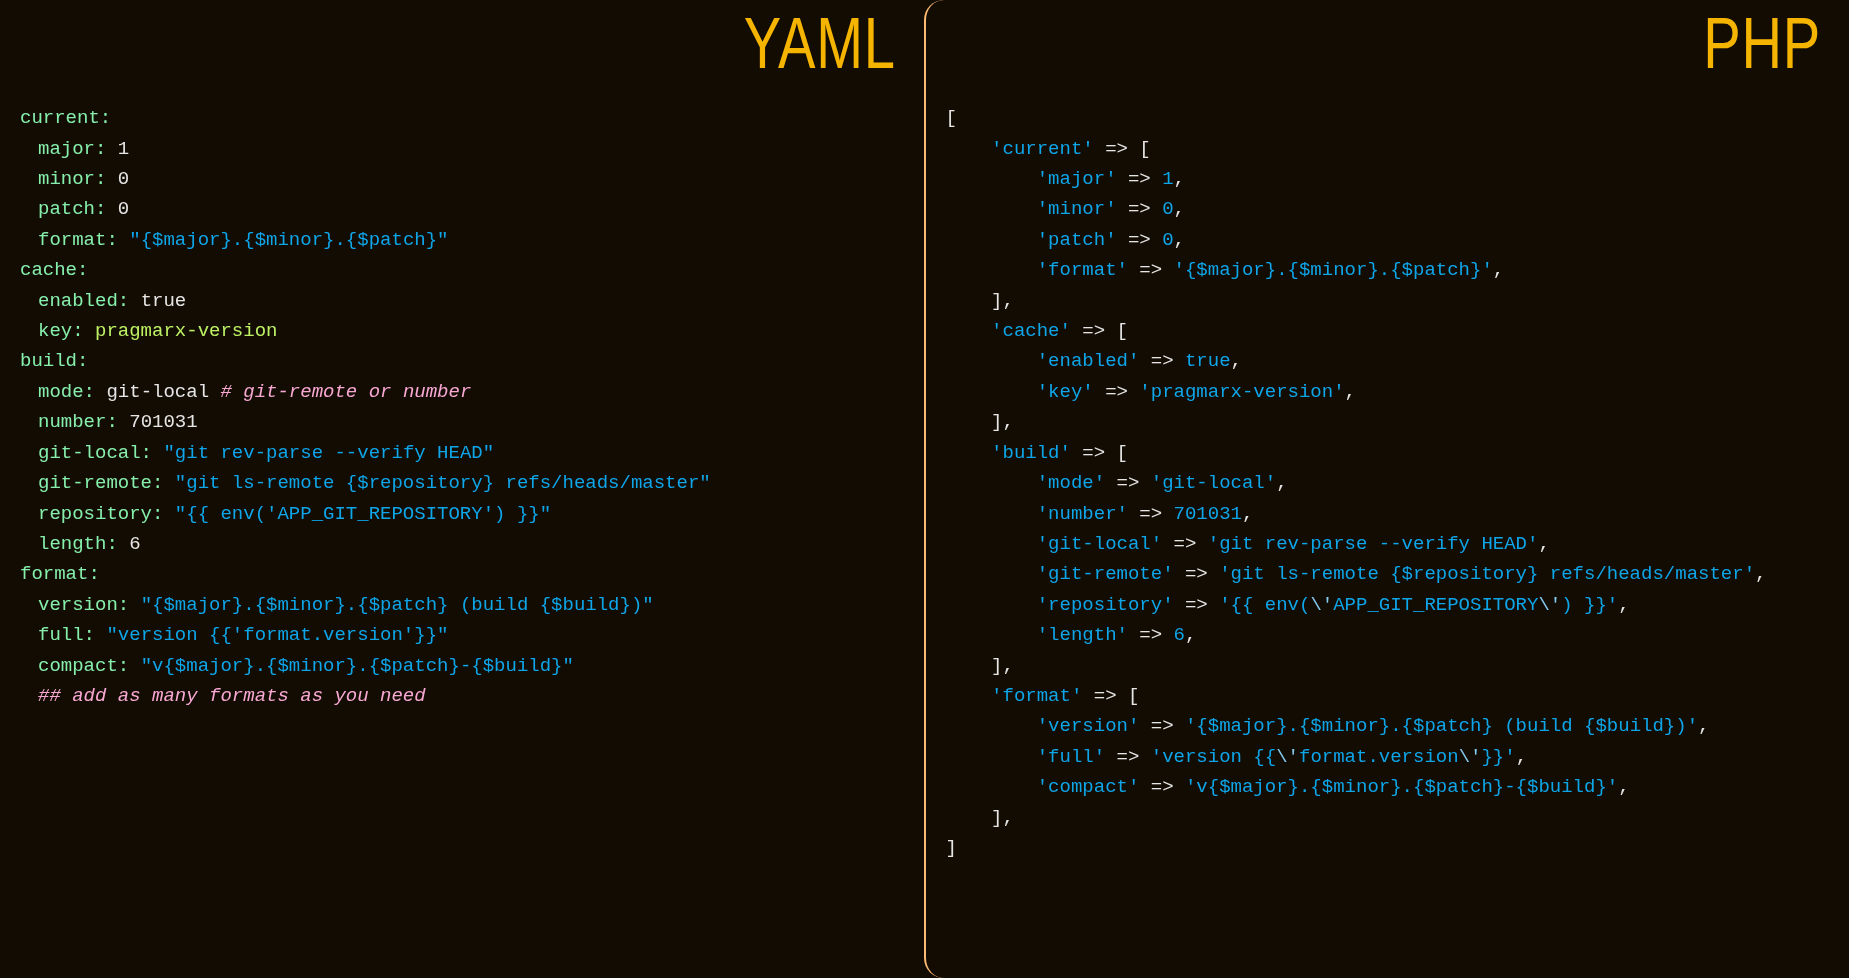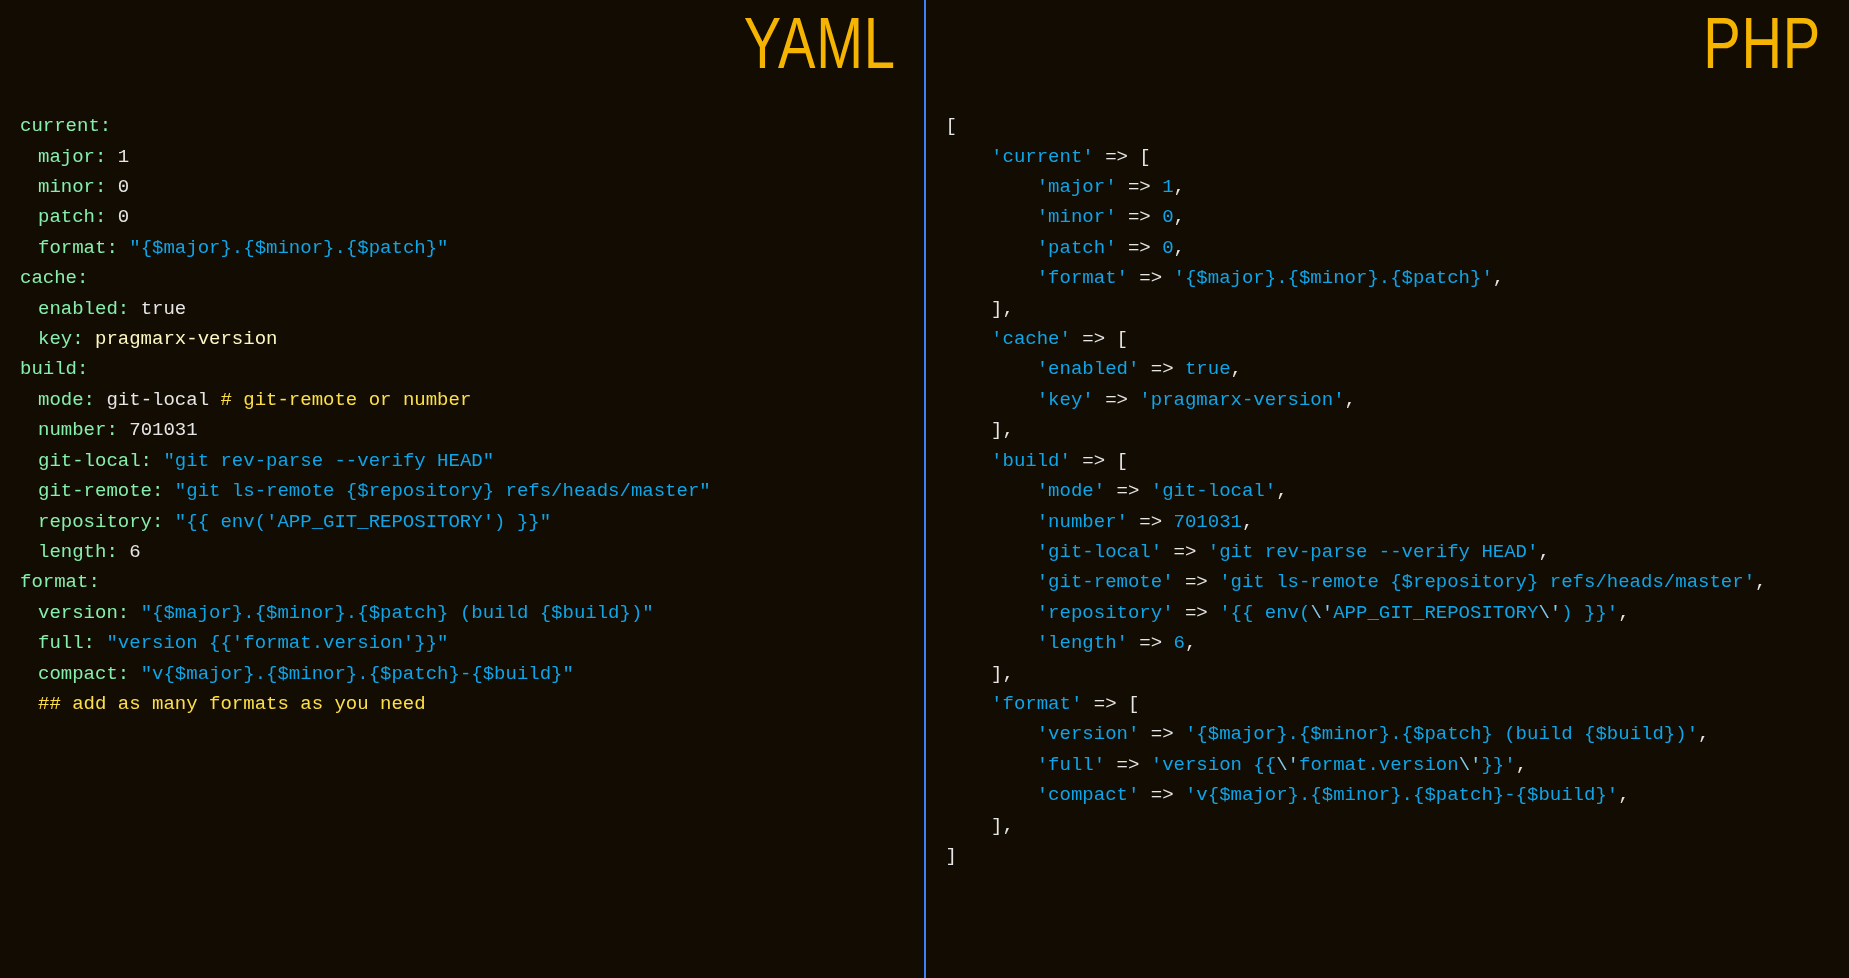--- a/index.html
+++ b/index.html
@@ -13,45 +13,46 @@
     overflow: hidden;
   }
   .container {
     display: flex;
     width: 100%;
     height: 100%;
   }
   .pane {
     flex: 1;
     position: relative;
-    padding: 20px 20px;
+    padding: 12px 20px;
     white-space: pre;
     overflow: hidden;
   }
   .pane + .pane {
-    border-left: 2px solid #3b82f6;
+    border-left: 2px solid #fdba74;
+    border-radius: 20px;
   }
   .badge {
     position: absolute;
     top: 28px;
     right: 28px;
     font-family: "Helvetica Neue", Arial, sans-serif;
     font-weight: 200;
     font-size: 72px;
     letter-spacing: 1px;
     color: #f5b400;
     font-stretch: condensed;
     transform: scaleX(0.78);
     transform-origin: right top;
   }
   .k  { color: #86efac; }        
   .s  { color: #0ea5e9; }        
   .n  { color: #e6e6e6; }        
-  .w  { color: #fef9c3; }        
-  .c  { color: #fde047; } 
+  .w  { color: #bef264; }        
+  .c  { color: #f9a8d4; font-style: italic; } 
   .pu { color: #e6e6e6; }        
   .op { color: #e6e6e6; }        
   .esc{ color: #86caf0; }        
   .bar {
     display: inline-block;
     border-left: 2px solid #3a3224;
     margin-left: 2px;
     padding-left: 14px;
   }
 </style>

